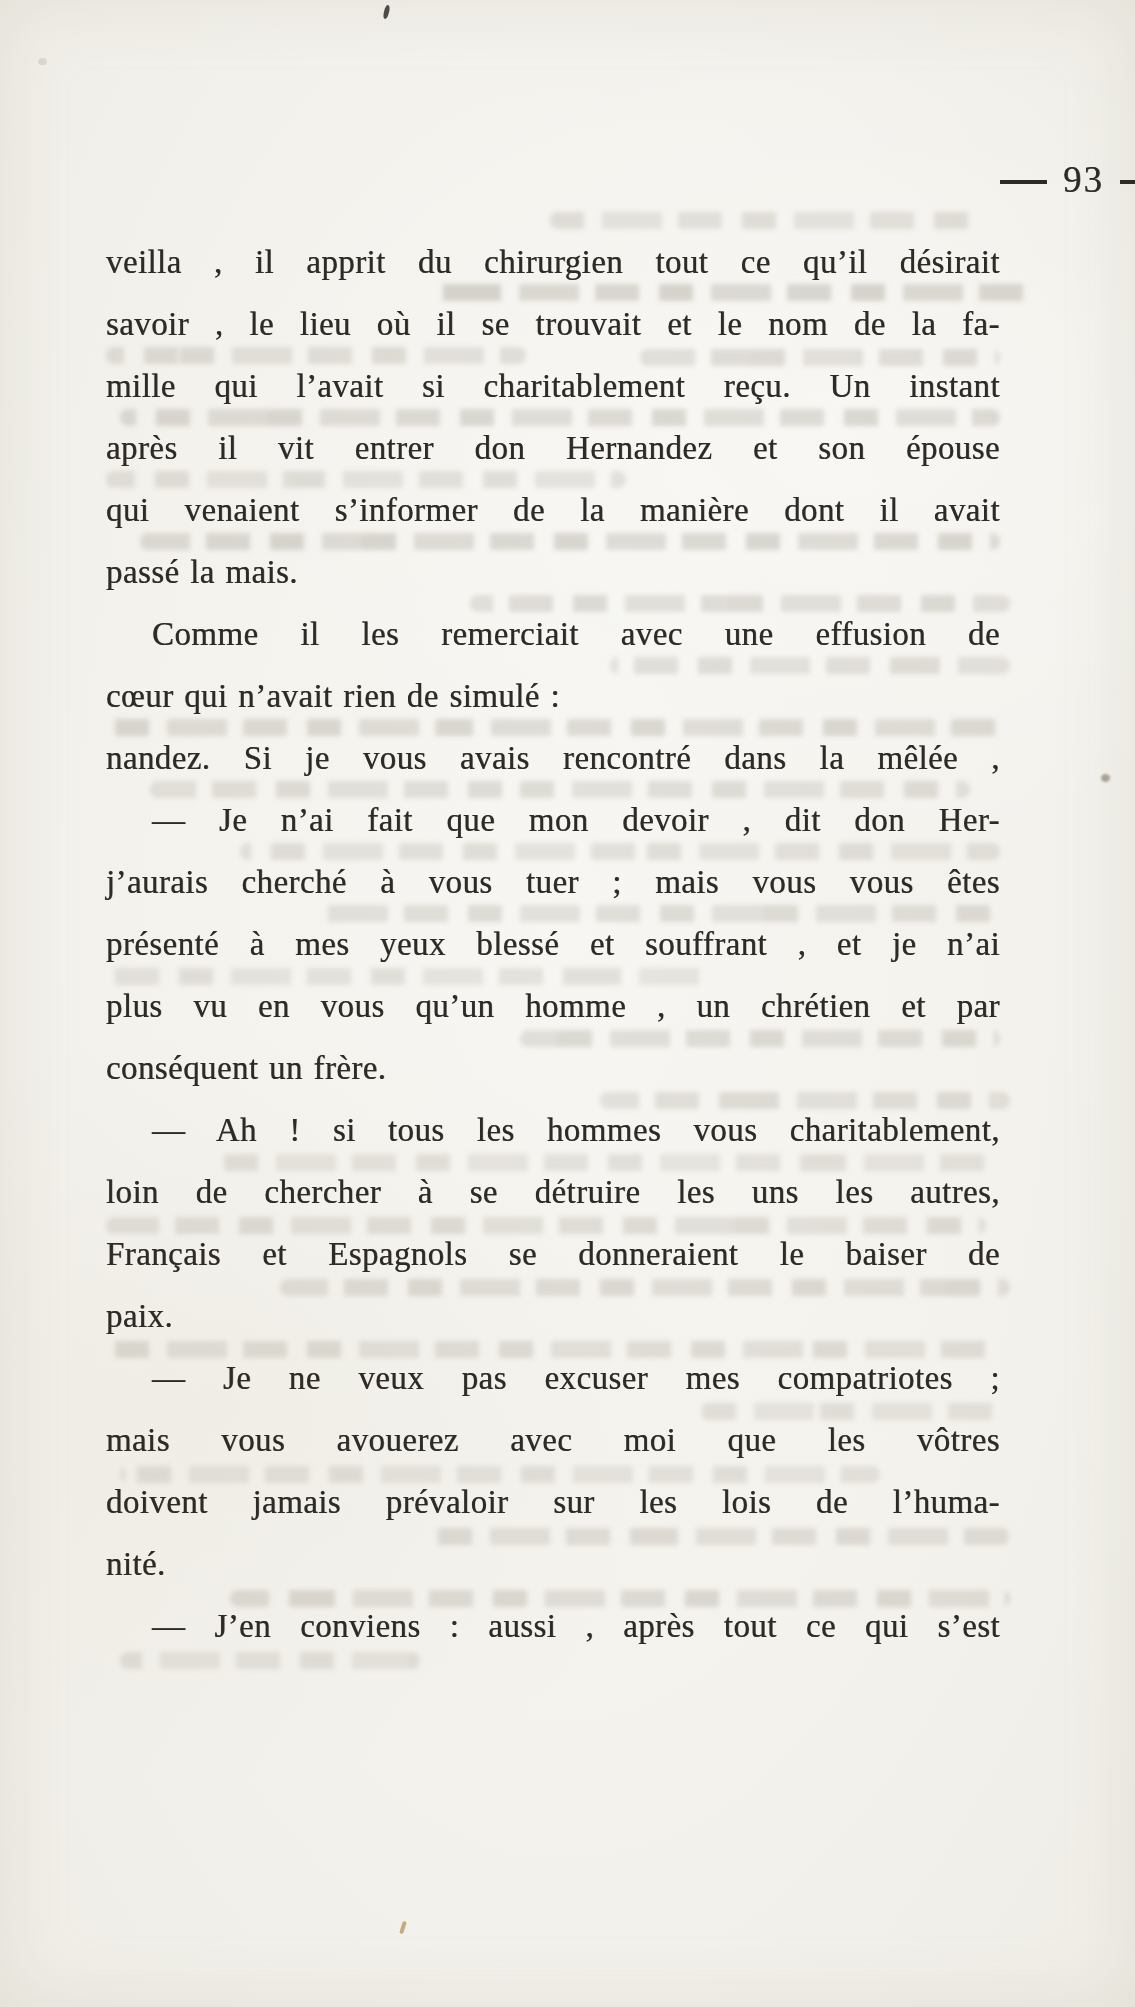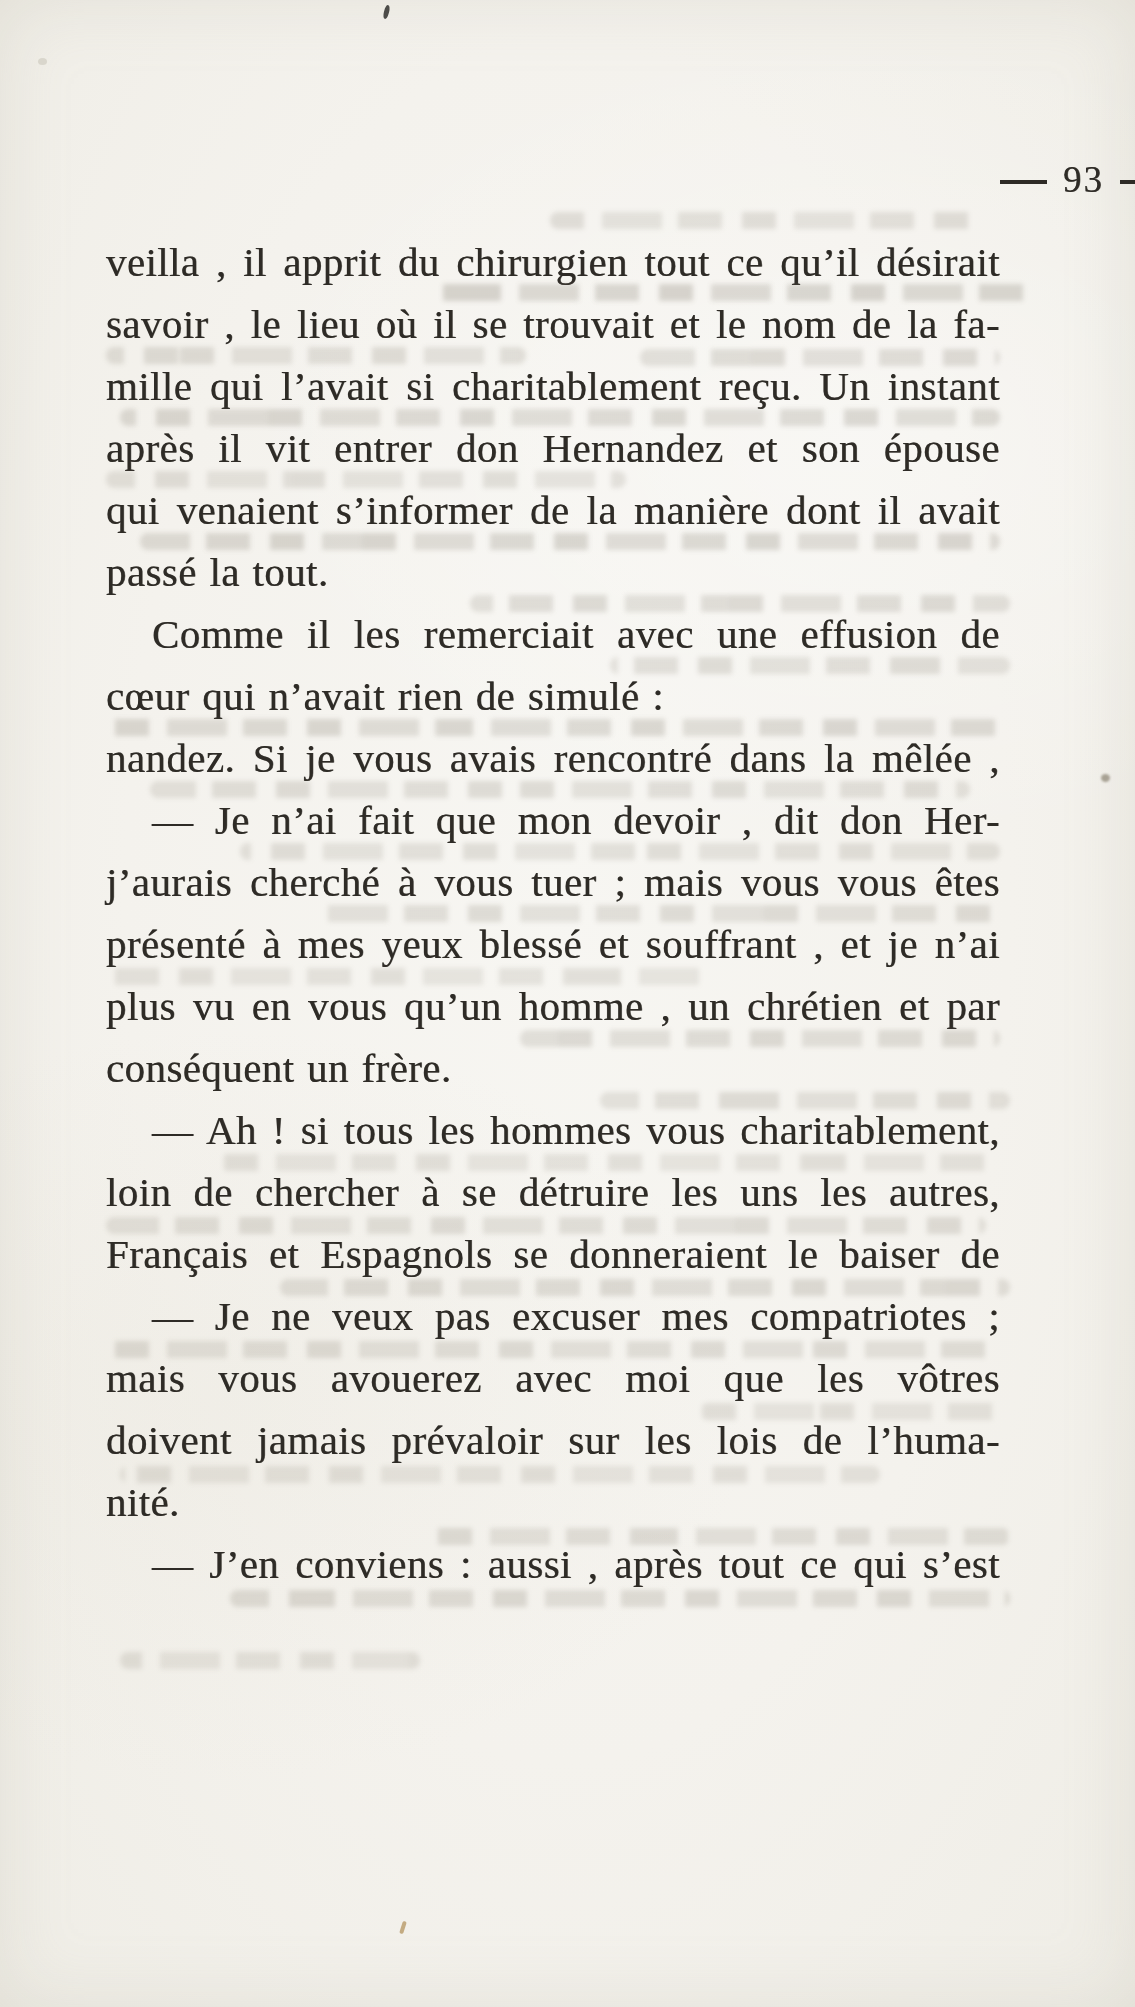--- a/index.html
+++ b/index.html
@@ -52,21 +52,21 @@
   
   .text-column {
     position: absolute;
     left: 106px;
     top: 231px;
     width: 894px;
   }
   .line {
     height: 62px;
     line-height: 62px;
-    font-size: 41px;
+    font-size: 33px;
     letter-spacing: 0.4px;
     word-spacing: 2px;
     white-space: normal;
     text-align: justify;
     text-align-last: justify;
     color: var(--ink, #2e2b26);
     text-shadow: 0.45px 0.45px 0.55px rgba(46,43,38,0.55), -0.2px -0.2px 0.4px rgba(46,43,38,0.3);
   }
   .line.indent { padding-left: 46px; }
   .line.short  { text-align-last: left; }
@@ -114,32 +114,33 @@
   <div class="page-header">
     <span class="dash"></span><span class="num">93</span><span class="dash"></span>
   </div>
 
   <div class="text-column">
     <div class="line">veilla , il apprit du chirurgien tout ce qu’il désirait</div>
     <div class="line">savoir , le lieu où il se trouvait et le nom de la fa-</div>
     <div class="line">mille qui l’avait si charitablement reçu. Un instant</div>
     <div class="line">après il vit entrer don Hernandez et son épouse</div>
     <div class="line">qui venaient s’informer de la manière dont il avait</div>
-    <div class="line short">passé la tout.</div>
+    <div class="line short">passé la mais.</div>
     <div class="line indent">Comme il les remerciait avec une effusion de</div>
     <div class="line short">cœur qui n’avait rien de simulé :</div>
     <div class="line">nandez. Si je vous avais rencontré dans la mêlée ,</div>
     <div class="line indent">— Je n’ai fait que mon devoir , dit don Her-</div>
     <div class="line">j’aurais cherché à vous tuer ; mais vous vous êtes</div>
     <div class="line">présenté à mes yeux blessé et souffrant , et je n’ai</div>
     <div class="line">plus vu en vous qu’un homme , un chrétien et par</div>
     <div class="line short">conséquent un frère.</div>
     <div class="line indent">— Ah ! si tous les hommes vous charitablement,</div>
     <div class="line">loin de chercher à se détruire les uns les autres,</div>
     <div class="line">Français et Espagnols se donneraient le baiser de</div>
+    <div class="line short">paix.</div>
     <div class="line indent">— Je ne veux pas excuser mes compatriotes ;</div>
     <div class="line">mais vous avouerez avec moi que les vôtres</div>
     <div class="line">doivent jamais prévaloir sur les lois de l’huma-</div>
     <div class="line short">nité.</div>
     <div class="line indent">— J’en conviens : aussi , après tout ce qui s’est</div>
   </div>
 
   <div class="speck speck-top"></div>
   <div class="speck speck-right"></div>
   <div class="speck speck-bottom"></div>

